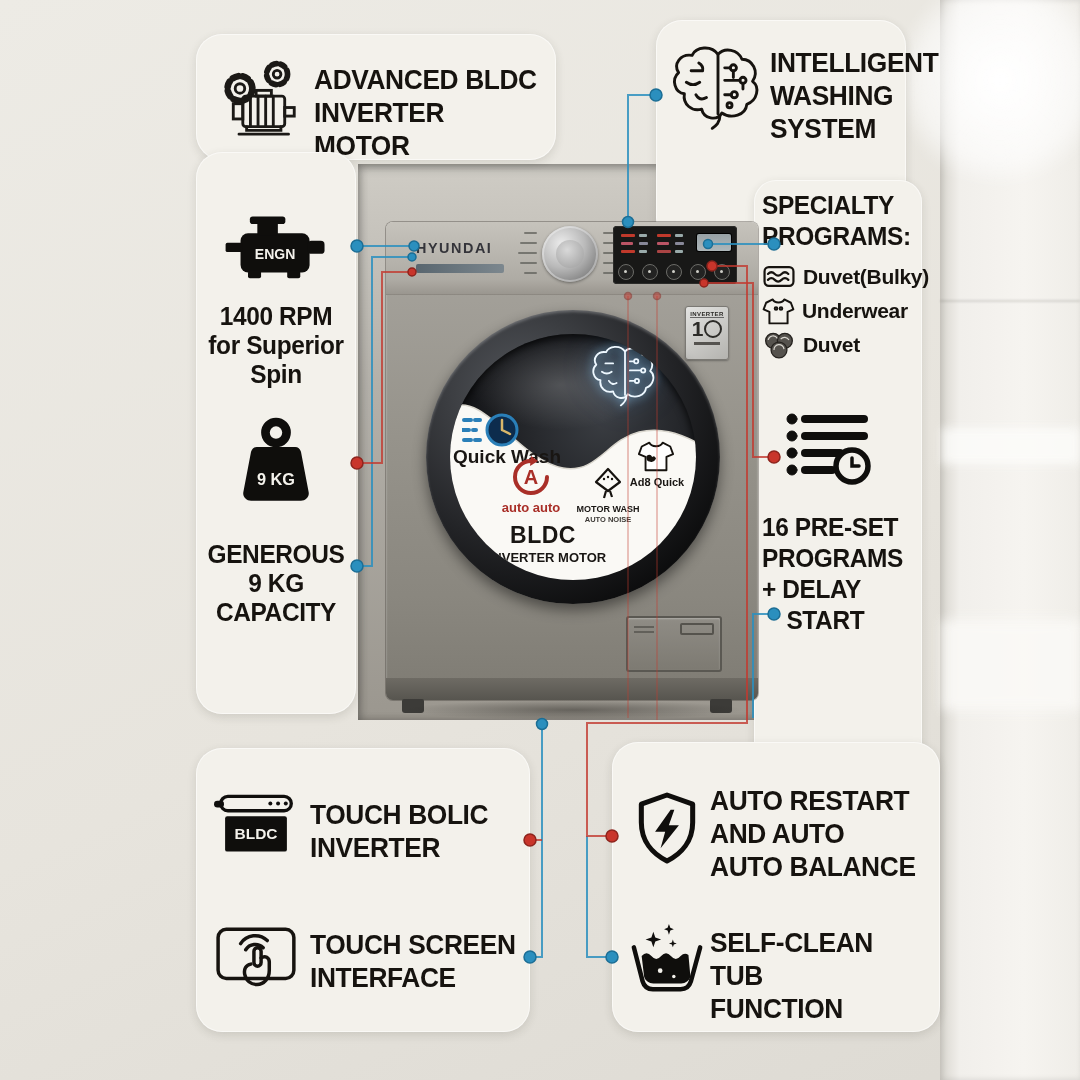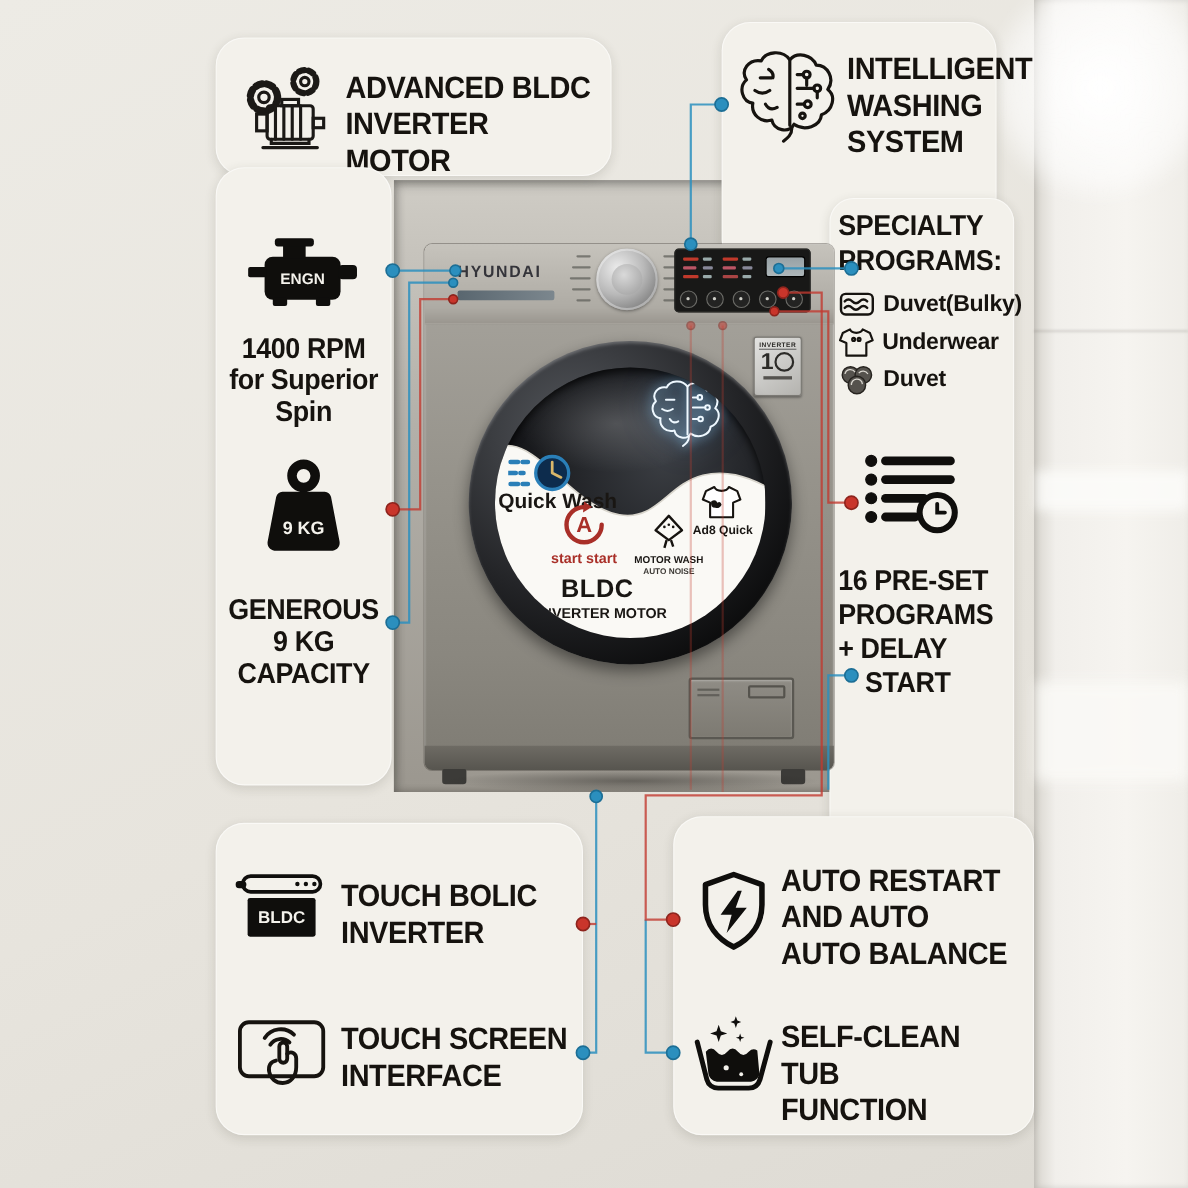--- a/index.html
+++ b/index.html
@@ -345,21 +345,21 @@
           <circle cx="40" cy="20" r="15" fill="#0d2c4d" stroke="#2a7fb8" stroke-width="3"></circle>
           <path d="M40,20 L40,10 M40,20 L48,24" stroke="#d9b76a" stroke-width="2.5" stroke-linecap="round" fill="none"></path>
         </svg>
         <div class="stk" style="left:2px;top:112px;width:110px;text-align:center;font-size:19px">Quick Wash</div>
 
         <svg class="abs" style="left:60px;top:122px" width="42" height="42" viewBox="0 0 42 42">
           <path d="M21,5 A16,16 0 1 0 37,21" fill="none" stroke="#a92f28" stroke-width="4" stroke-linecap="round"></path>
           <path d="M21,0 L28,5 L20,10 Z" fill="#a92f28"></path>
           <text x="21" y="28" text-anchor="middle" font-family="Liberation Sans, sans-serif" font-size="20" font-weight="800" fill="#a92f28">A</text>
         </svg>
-        <div class="stk" style="left:41px;top:166px;width:80px;text-align:center;font-size:13px;color:#a92f28">start start</div>
+        <div class="stk" style="left:41px;top:166px;width:80px;text-align:center;font-size:13px;color:#a92f28">auto auto</div>
 
         <svg class="abs" style="left:143px;top:132px" width="30" height="36" viewBox="0 0 30 36">
           <g fill="none" stroke="#16130f" stroke-width="2.2" stroke-linejoin="round">
             <path d="M15,3 L27,16 L15,25 L3,16 Z"></path>
             <path d="M13,25 l-2,7 M17,25 l2,6"></path>
           </g>
           <circle cx="11" cy="13" r="1.2" fill="#16130f"></circle>
             <circle cx="15" cy="11" r="1.2" fill="#16130f"></circle>
             <circle cx="19" cy="13" r="1.2" fill="#16130f"></circle>
         </svg>

